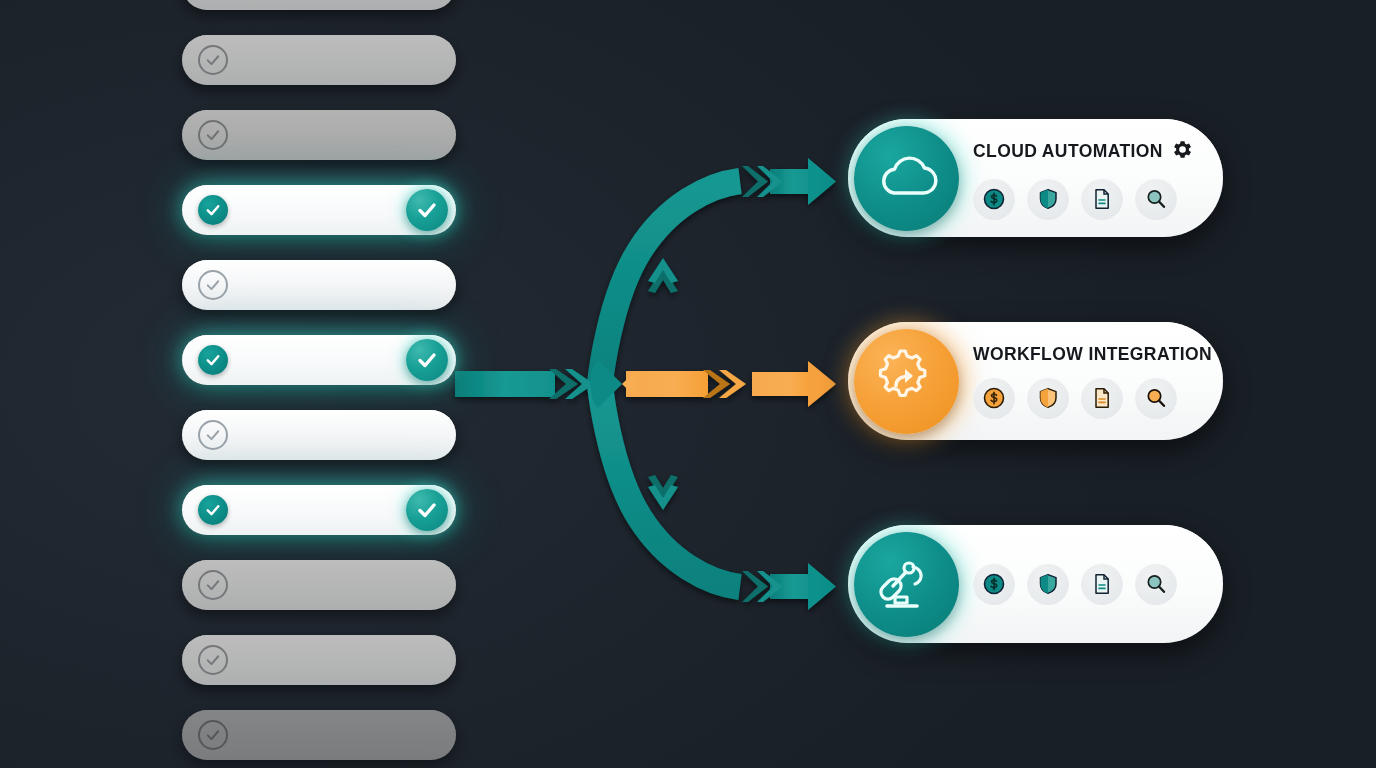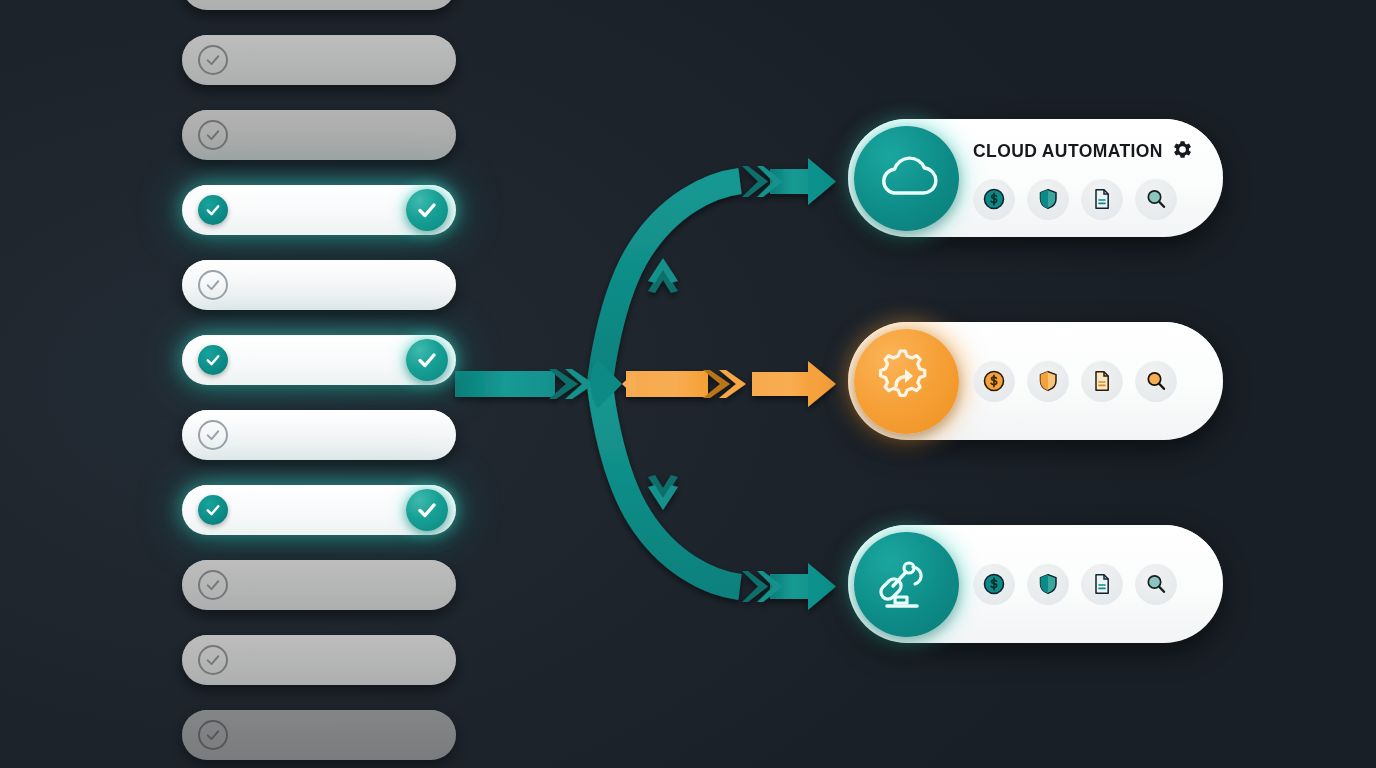--- a/index.html
+++ b/index.html
@@ -311,20 +311,23 @@
 
   <div class="card" id="card-flow">
     <div class="card-orb orb-orange">
       <svg width="66" height="66" viewBox="0 0 66 66">
         <path d="M33,8 l5,2 4.5-2.3 3.6,3.6 -2.3,4.5 2,5 5,1.8 v5.1 l-5,1.8 -2,5 2.3,4.5 -3.6,3.6 -4.5-2.3 -5,2 -1.8,5 h-5.1 l-1.8-5 -5-2 -4.5,2.3 -3.6-3.6 2.3-4.5 -2-5 -5-1.8 v-5.1 l5-1.8 2-5 -2.3-4.5 3.6-3.6 4.5,2.3 5-2 1.8-5 h5.1 Z" transform="translate(0,0)" fill="none" stroke="#fff6e8" stroke-width="3.2" stroke-linejoin="round"></path>
         <path d="M22,38 c0-7 6-10 14-10" fill="none" stroke="#fff6e8" stroke-width="3.6" stroke-linecap="round"></path>
         <path d="M31,21 l8,7 -8,7 Z" fill="#fff6e8"></path>
       </svg>
     </div>
     <div class="card-body">
+      <div class="card-title-row">
+        <span class="card-title">WORKFLOW INTEGRATION</span>
+      </div>
       <div class="icon-row">
         <span class="ibtn">
           <svg width="24" height="24" viewBox="0 0 24 24">
             <circle cx="12" cy="12" r="9.5" fill="#f5a13c" stroke="#2b1c05" stroke-width="1.6"></circle>
             <path d="M14.5,9.3c-.6-.9-1.6-1.2-2.6-1.2-1.3,0-2.4,.6-2.4,1.7,0,2.4,5.2,1.2,5.2,3.8,0,1.3-1.3,2-2.8,2-1.2,0-2.2-.4-2.8-1.3" fill="none" stroke="#3a2606" stroke-width="1.6" stroke-linecap="round"></path>
             <path d="M12,6.2v11.6" stroke="#3a2606" stroke-width="1.6" stroke-linecap="round"></path>
           </svg>
         </span>
         <span class="ibtn">
           <svg width="24" height="24" viewBox="0 0 24 24">

